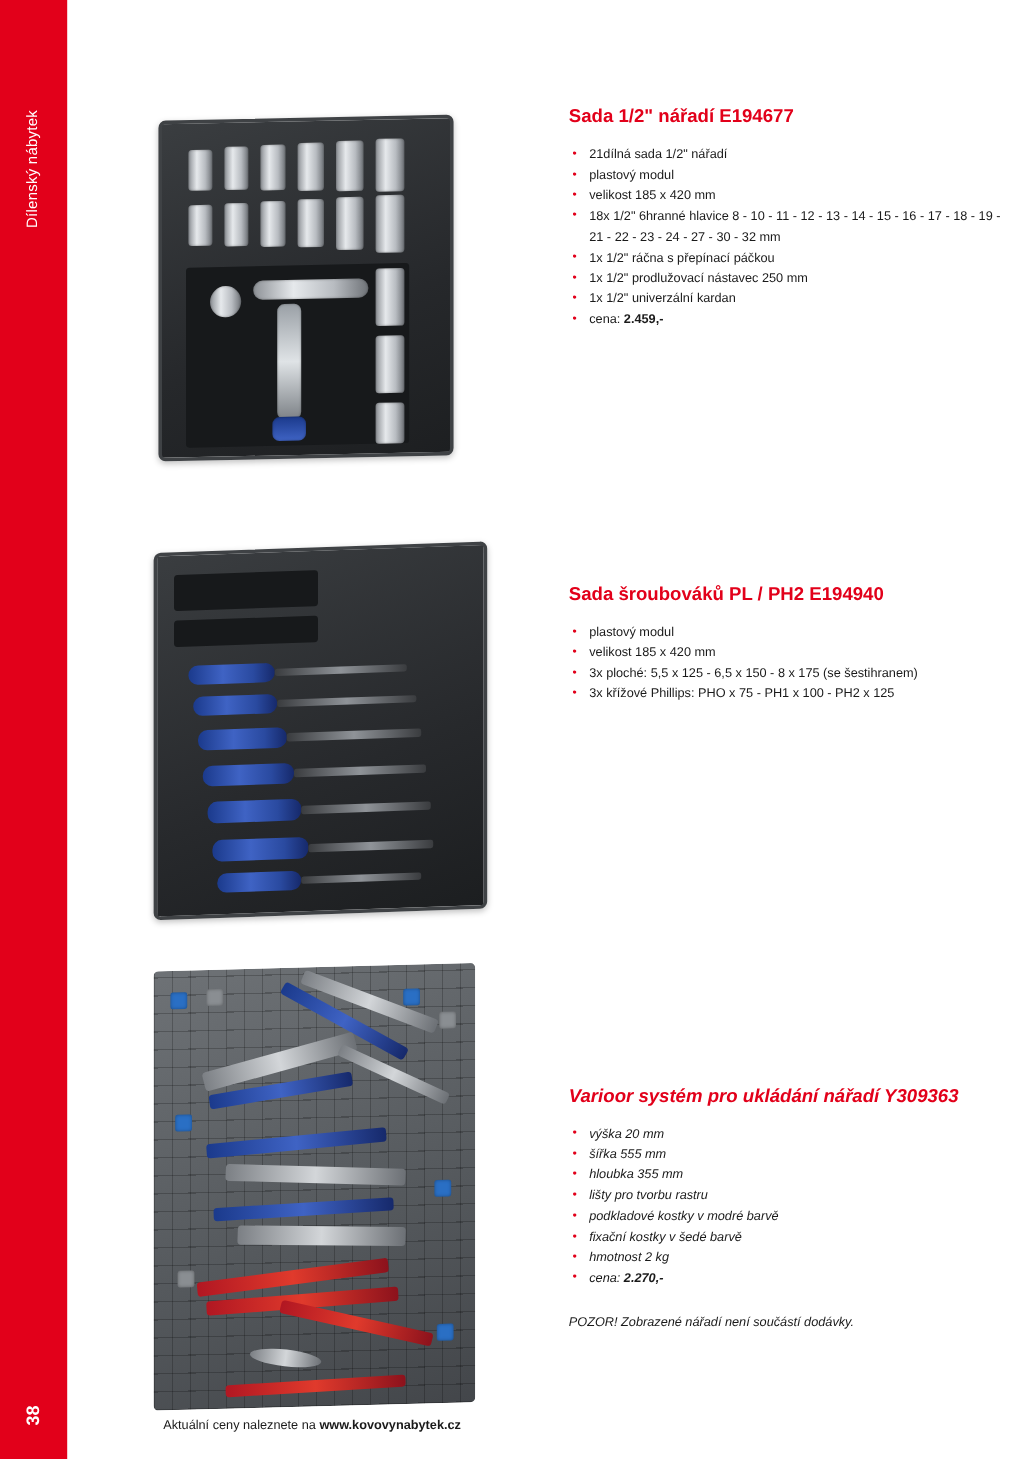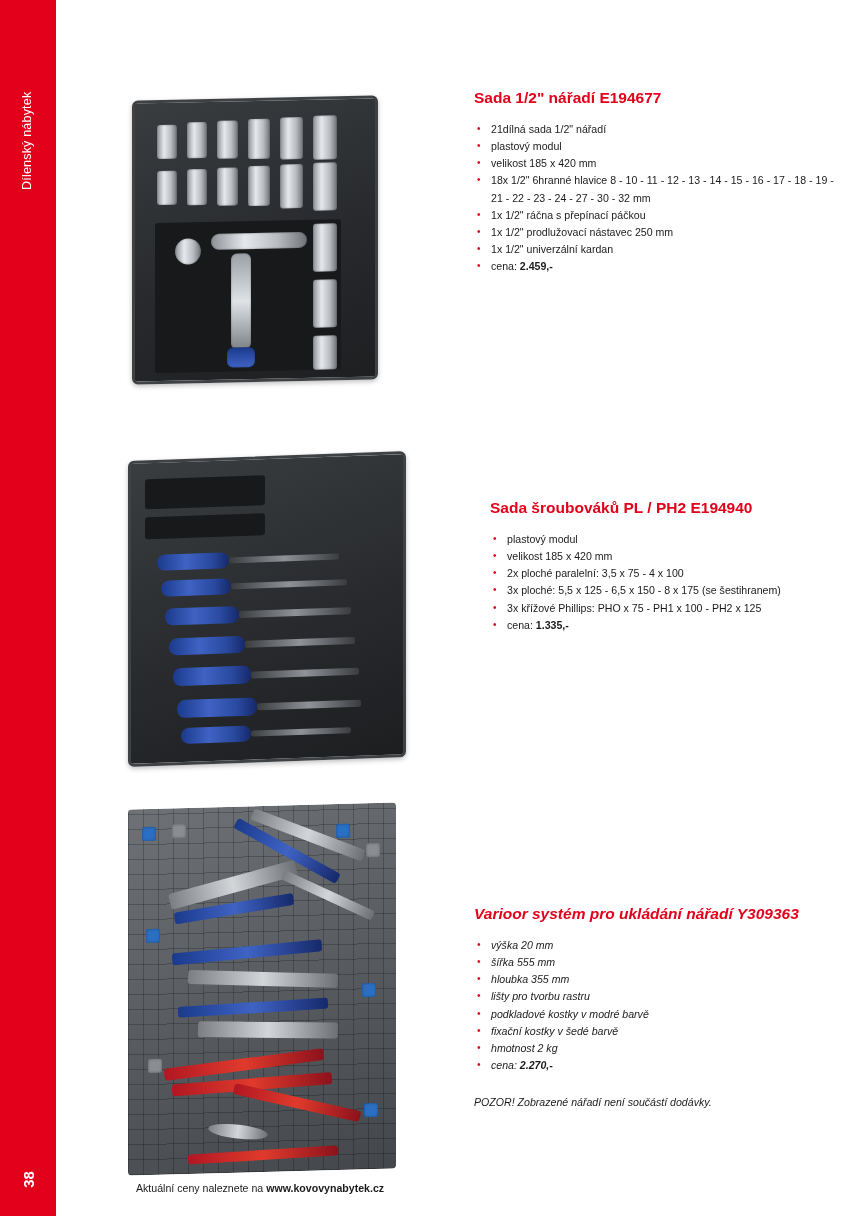--- a/index.html
+++ b/index.html
@@ -311,29 +311,27 @@
         <div class="driver" style="left:46px; top:238px; width:200px; height:18px;">
           <div class="handle" style="height:18px; width:80px;"></div>
           <div class="shaft" style="left:80px; top:6px; width:104px; height:7px;"></div>
         </div>
         <div class="driver" style="left:50px; top:266px; width:190px; height:16px;">
           <div class="handle" style="height:16px; width:70px;"></div>
           <div class="shaft" style="left:70px; top:5px; width:100px; height:6px;"></div>
         </div>
       </div>
     </div>
-    <div class="text-col" style="top:50px;margin-left:16px;">
+    <div class="text-col" style="top:38px;">
       <h2 class="product-title">Sada šroubováků PL / PH2 E194940</h2>
       <ul class="specs">
         <li>plastový modul</li>
         <li>velikost 185 x 420 mm</li>
-        <li>2x ploché paralelní: 3,5 x 75  -  4 x 100</li>
         <li>3x ploché: 5,5 x 125  -  6,5 x 150  -  8 x 175 (se šestihranem)</li>
         <li>3x křížové Phillips: PHO x 75  - PH1 x 100  -  PH2 x 125</li>
-        <li><span>cena: </span><b>1.335,-</b></li>
       </ul>
     </div>
   </div>
 
   <div class="product product-3">
     <div class="photo img3">
       <div class="grid">
 
         <div class="blk" style="left:14px;  top:18px;  width:14px; height:14px;"></div>
         <div class="blk grey" style="left:44px; top:16px; width:14px; height:14px;"></div>

